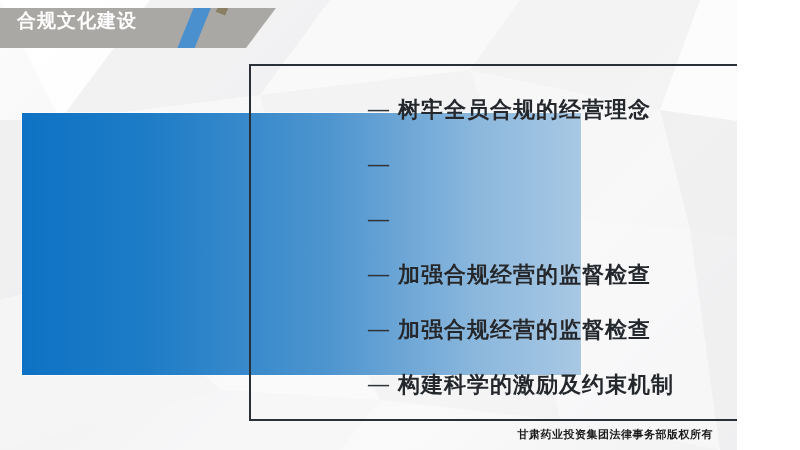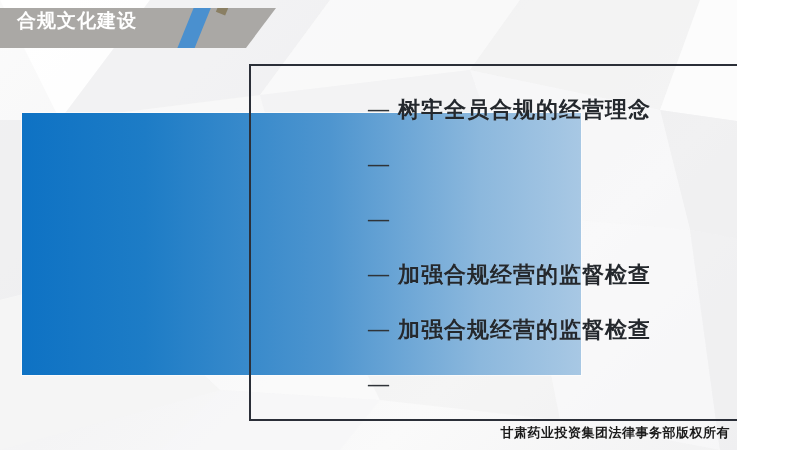--- a/index.html
+++ b/index.html
@@ -135,24 +135,24 @@
     font-weight: bold;
     letter-spacing: 1px;
     white-space: nowrap;
     font-family: Liberation Sans, sans-serif;
     text-shadow: 0 0 1px rgba(255,255,255,0.25);
   }
 
   
   #footer-text {
     position: absolute;
-    right: 7px;
+    right: 24px;
     bottom: 8px;
     color: #1b1b1b;
-    font-size: 13px;
+    font-size: 11px;
     font-weight: bold;
     letter-spacing: 0.5px;
     white-space: nowrap;
     font-family: "Liberation Serif", "DejaVu Serif", serif;
   }
 </style>
 </head>
 <body>
 
 <div id="slide">
@@ -207,19 +207,20 @@
       <span class="bullet-text">加强合规经营的监督检查</span>
     </div>
 
     <div class="bullet-row">
       <span class="bullet-dash">—</span>
       <span class="bullet-text">加强合规经营的监督检查</span>
     </div>
 
     <div class="bullet-row">
       <span class="bullet-dash">—</span>
+      <span class="bullet-text">构建科学的激励及约束机制</span>
     </div>
 
   </div>
 
   <div id="footer-text">甘肃药业投资集团法律事务部版权所有</div>
 
 </div>
 
 </body></html>

